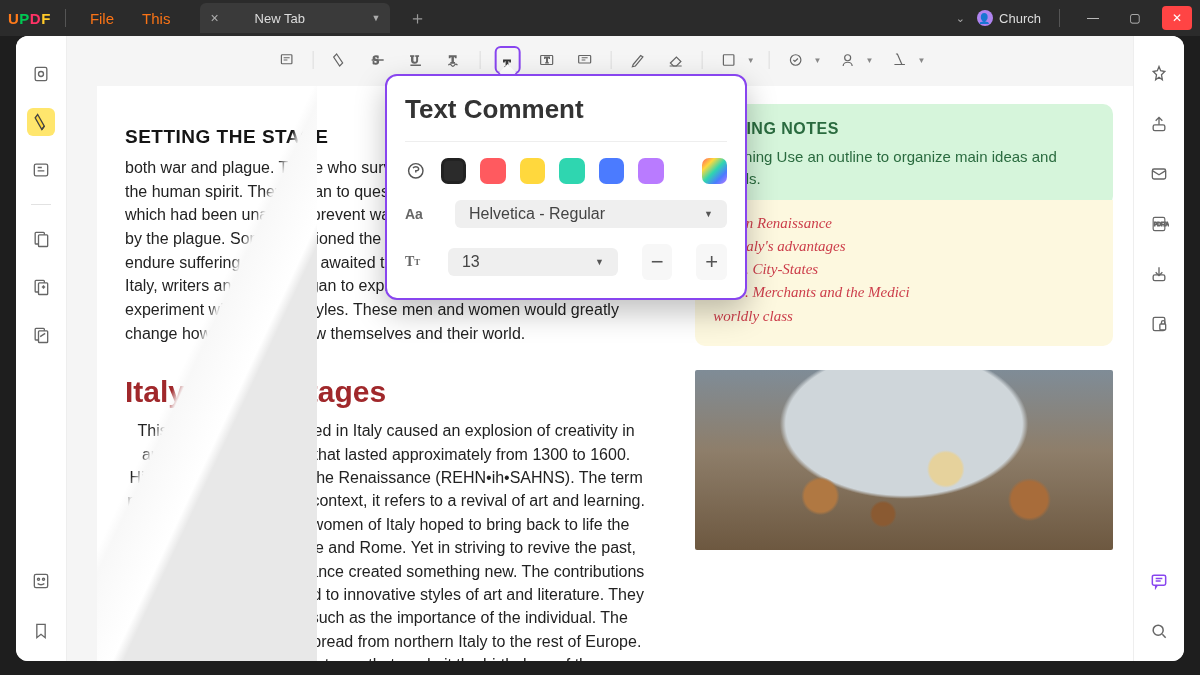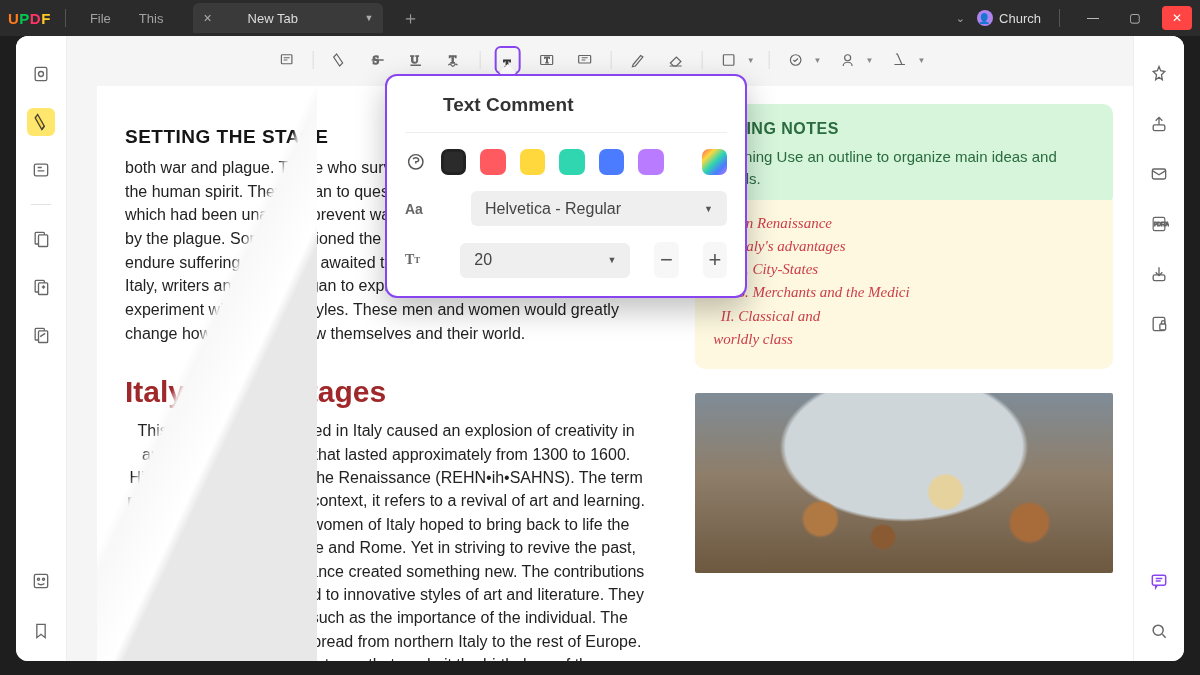--- a/index.html
+++ b/index.html
@@ -20,21 +20,21 @@
   align-items: center;
   padding: 0 8px;
   gap: 8px;
 }
 .logo { font-weight: 700; font-size: 15px; letter-spacing: 0.5px; }
 .logo .u { color: #ff7a1a; }
 .logo .p { color: #00c853; }
 .logo .d { color: #ff3366; }
 .logo .f { color: #ffca28; }
 .menu-sep { width: 1px; height: 18px; background: #555; margin: 0 6px; }
-.menu-item { color: #a3a3a3; font-size: 13px; padding: 4px 10px; cursor: pointer; }
+.menu-item { color: #f97316; font-size: 15px; padding: 4px 10px; cursor: pointer; }
 .tab {
   background: #3a3a3a;
   height: 30px;
   width: 190px;
   border-radius: 6px 6px 0 0;
   display: flex;
   align-items: center;
   padding: 0 10px;
   color: #ddd;
   font-size: 13px;
@@ -185,39 +185,38 @@
   top: 38px;
   left: 318px;
   width: 362px;
   background: #fff;
   border: 2.5px solid #8845ef;
   border-radius: 12px;
   box-shadow: 0 12px 30px rgba(0,0,0,0.25);
   padding: 18px 18px 18px 18px;
   z-index: 10;
 }
-.popup h3 { font-size: 19px; color: #333; font-weight: 600; margin-bottom: 16px; margin-left: 38px; }
+.popup h3 { font-size: 26px; color: #333; font-weight: 600; margin-bottom: 16px; }
 .swatch-row { display: flex; align-items: center; gap: 14px; border-top: 1px solid #eee; padding-top: 16px; }
 .picker-icon { width: 22px; height: 22px; color:#555;}
 .swatch { width: 26px; height: 26px; border-radius: 7px; cursor: pointer; }
 .swatch.selected { border: 3px solid #222; }
 .font-row, .size-row { display: flex; align-items: center; margin-top: 16px; gap: 24px; }
 .row-label { width: 26px; font-size: 14px; color: #666; font-weight: 600; display:flex; align-items:center;}
 .select-box {
   flex: 1;
-  height: 35px;
+  height: 28px;
   background: #efefef;
   border-radius: 6px;
   display: flex;
   align-items: center;
   padding: 9px 14px;
   font-size: 16px;
   color: #444;
   cursor: pointer;
-  margin-left: 16px;
 }
 .select-box .chev { margin-left: auto; font-size: 9px; color:#555; }
 .size-row .select-box { flex: 0 0 170px; }
 .step-btn {
   width: 42px; height: 36px;
   background: #f7f7f7;
   border-radius: 6px;
   display: flex; align-items: center; justify-content: center;
   font-size: 22px; color: #555; cursor: pointer;
 }
@@ -414,21 +413,20 @@
       <div class="page page-right">
         <div class="notes-box">
           <h3>TAKING NOTES</h3>
           <p>Outlining Use an outline to organize main ideas and details.</p>
         </div>
         <div class="yellow-box">
           <div>Italian Renaissance</div>
           <div>&nbsp;&nbsp;&nbsp;I. Italy's advantages</div>
           <div>&nbsp;&nbsp;&nbsp;&nbsp;&nbsp;&nbsp;A. City-States</div>
           <div>&nbsp;&nbsp;&nbsp;&nbsp;&nbsp;&nbsp;B. Merchants and the Medici</div>
-          <div>&nbsp;&nbsp;II. Classical and</div>
           <div>worldly class</div>
         </div>
         <div class="ren-img"></div>
       </div>
     </div>
 
     <div class="popup">
       <h3>Text Comment</h3>
       <div class="swatch-row">
         <span class="picker-icon"><svg viewBox="0 0 24 24" fill="none" stroke="currentColor" stroke-width="1.6">
@@ -447,21 +445,21 @@
       <div class="font-row">
         <span class="row-label">Aa</span>
         <div class="select-box">
           <span>Helvetica - Regular</span>
           <span class="chev">▼</span>
         </div>
       </div>
       <div class="size-row">
         <span class="row-label" style="font-family:serif">T<span style="font-size:9px">T</span></span>
         <div class="select-box">
-          <span>20</span>
+          <span>13</span>
           <span class="chev">▼</span>
         </div>
         <div class="step-btn">−</div>
         <div class="step-btn">+</div>
       </div>
     </div>
 
   </div>
 
   <div class="right-rail">

